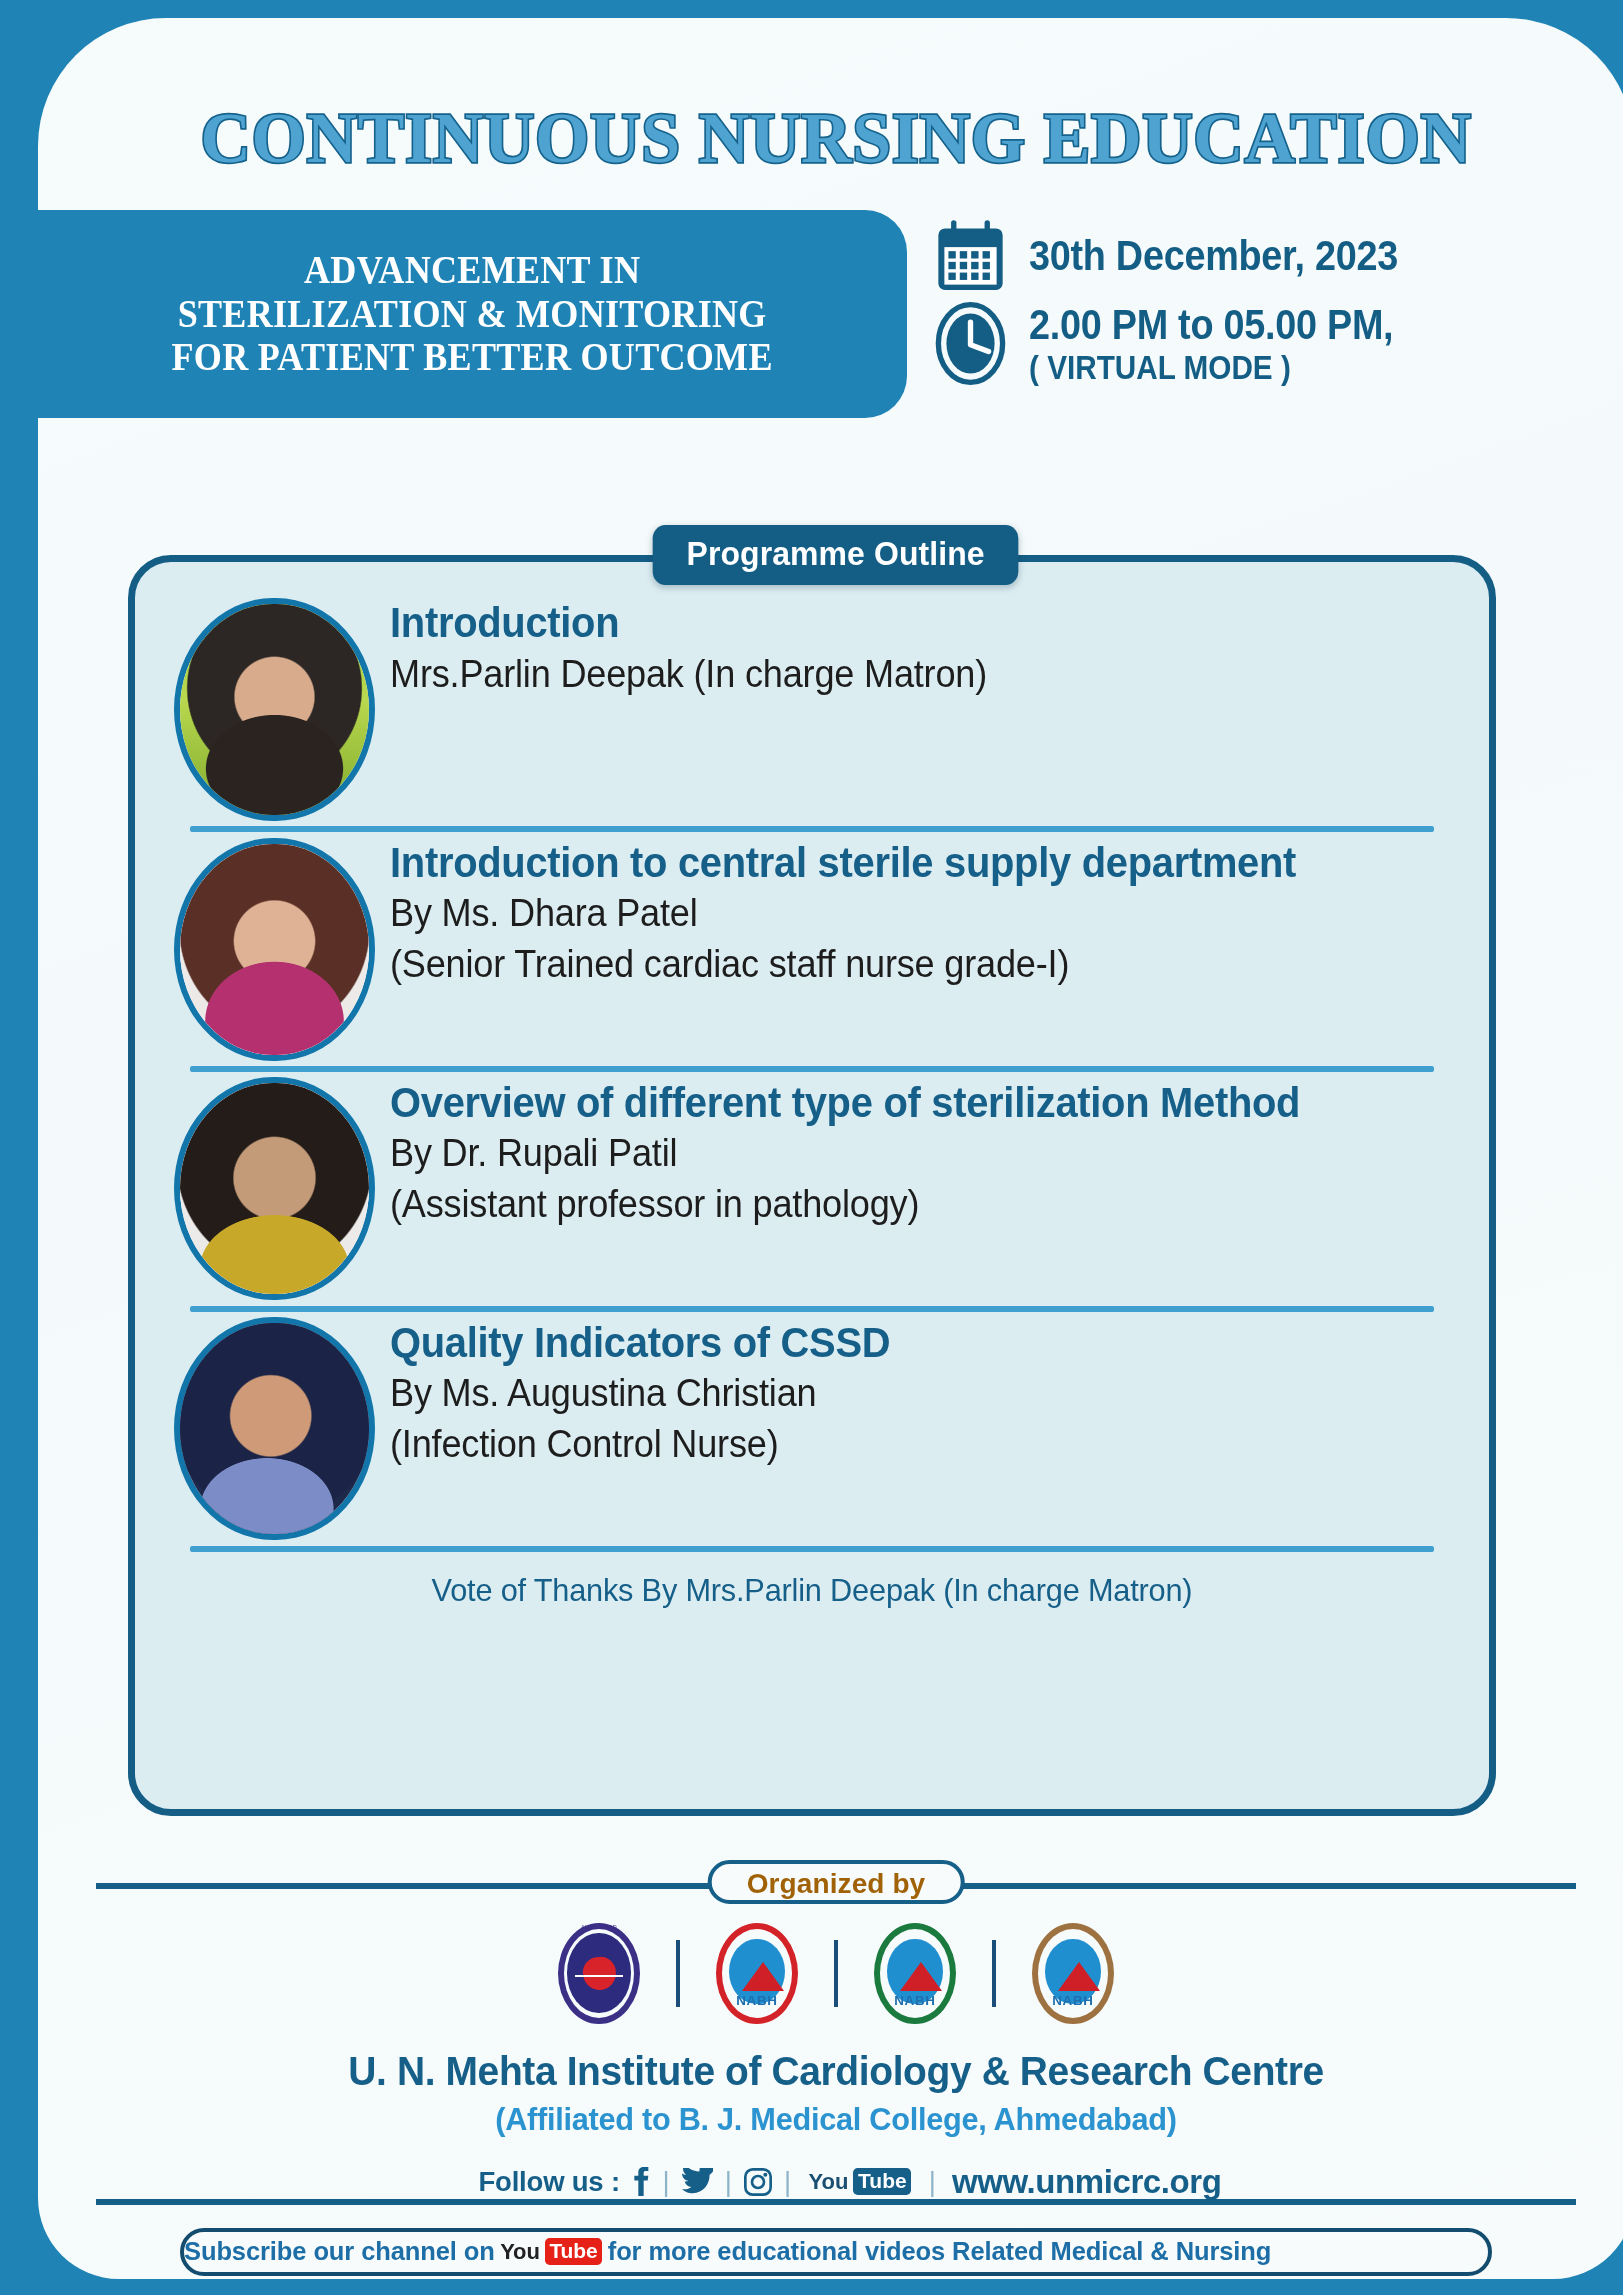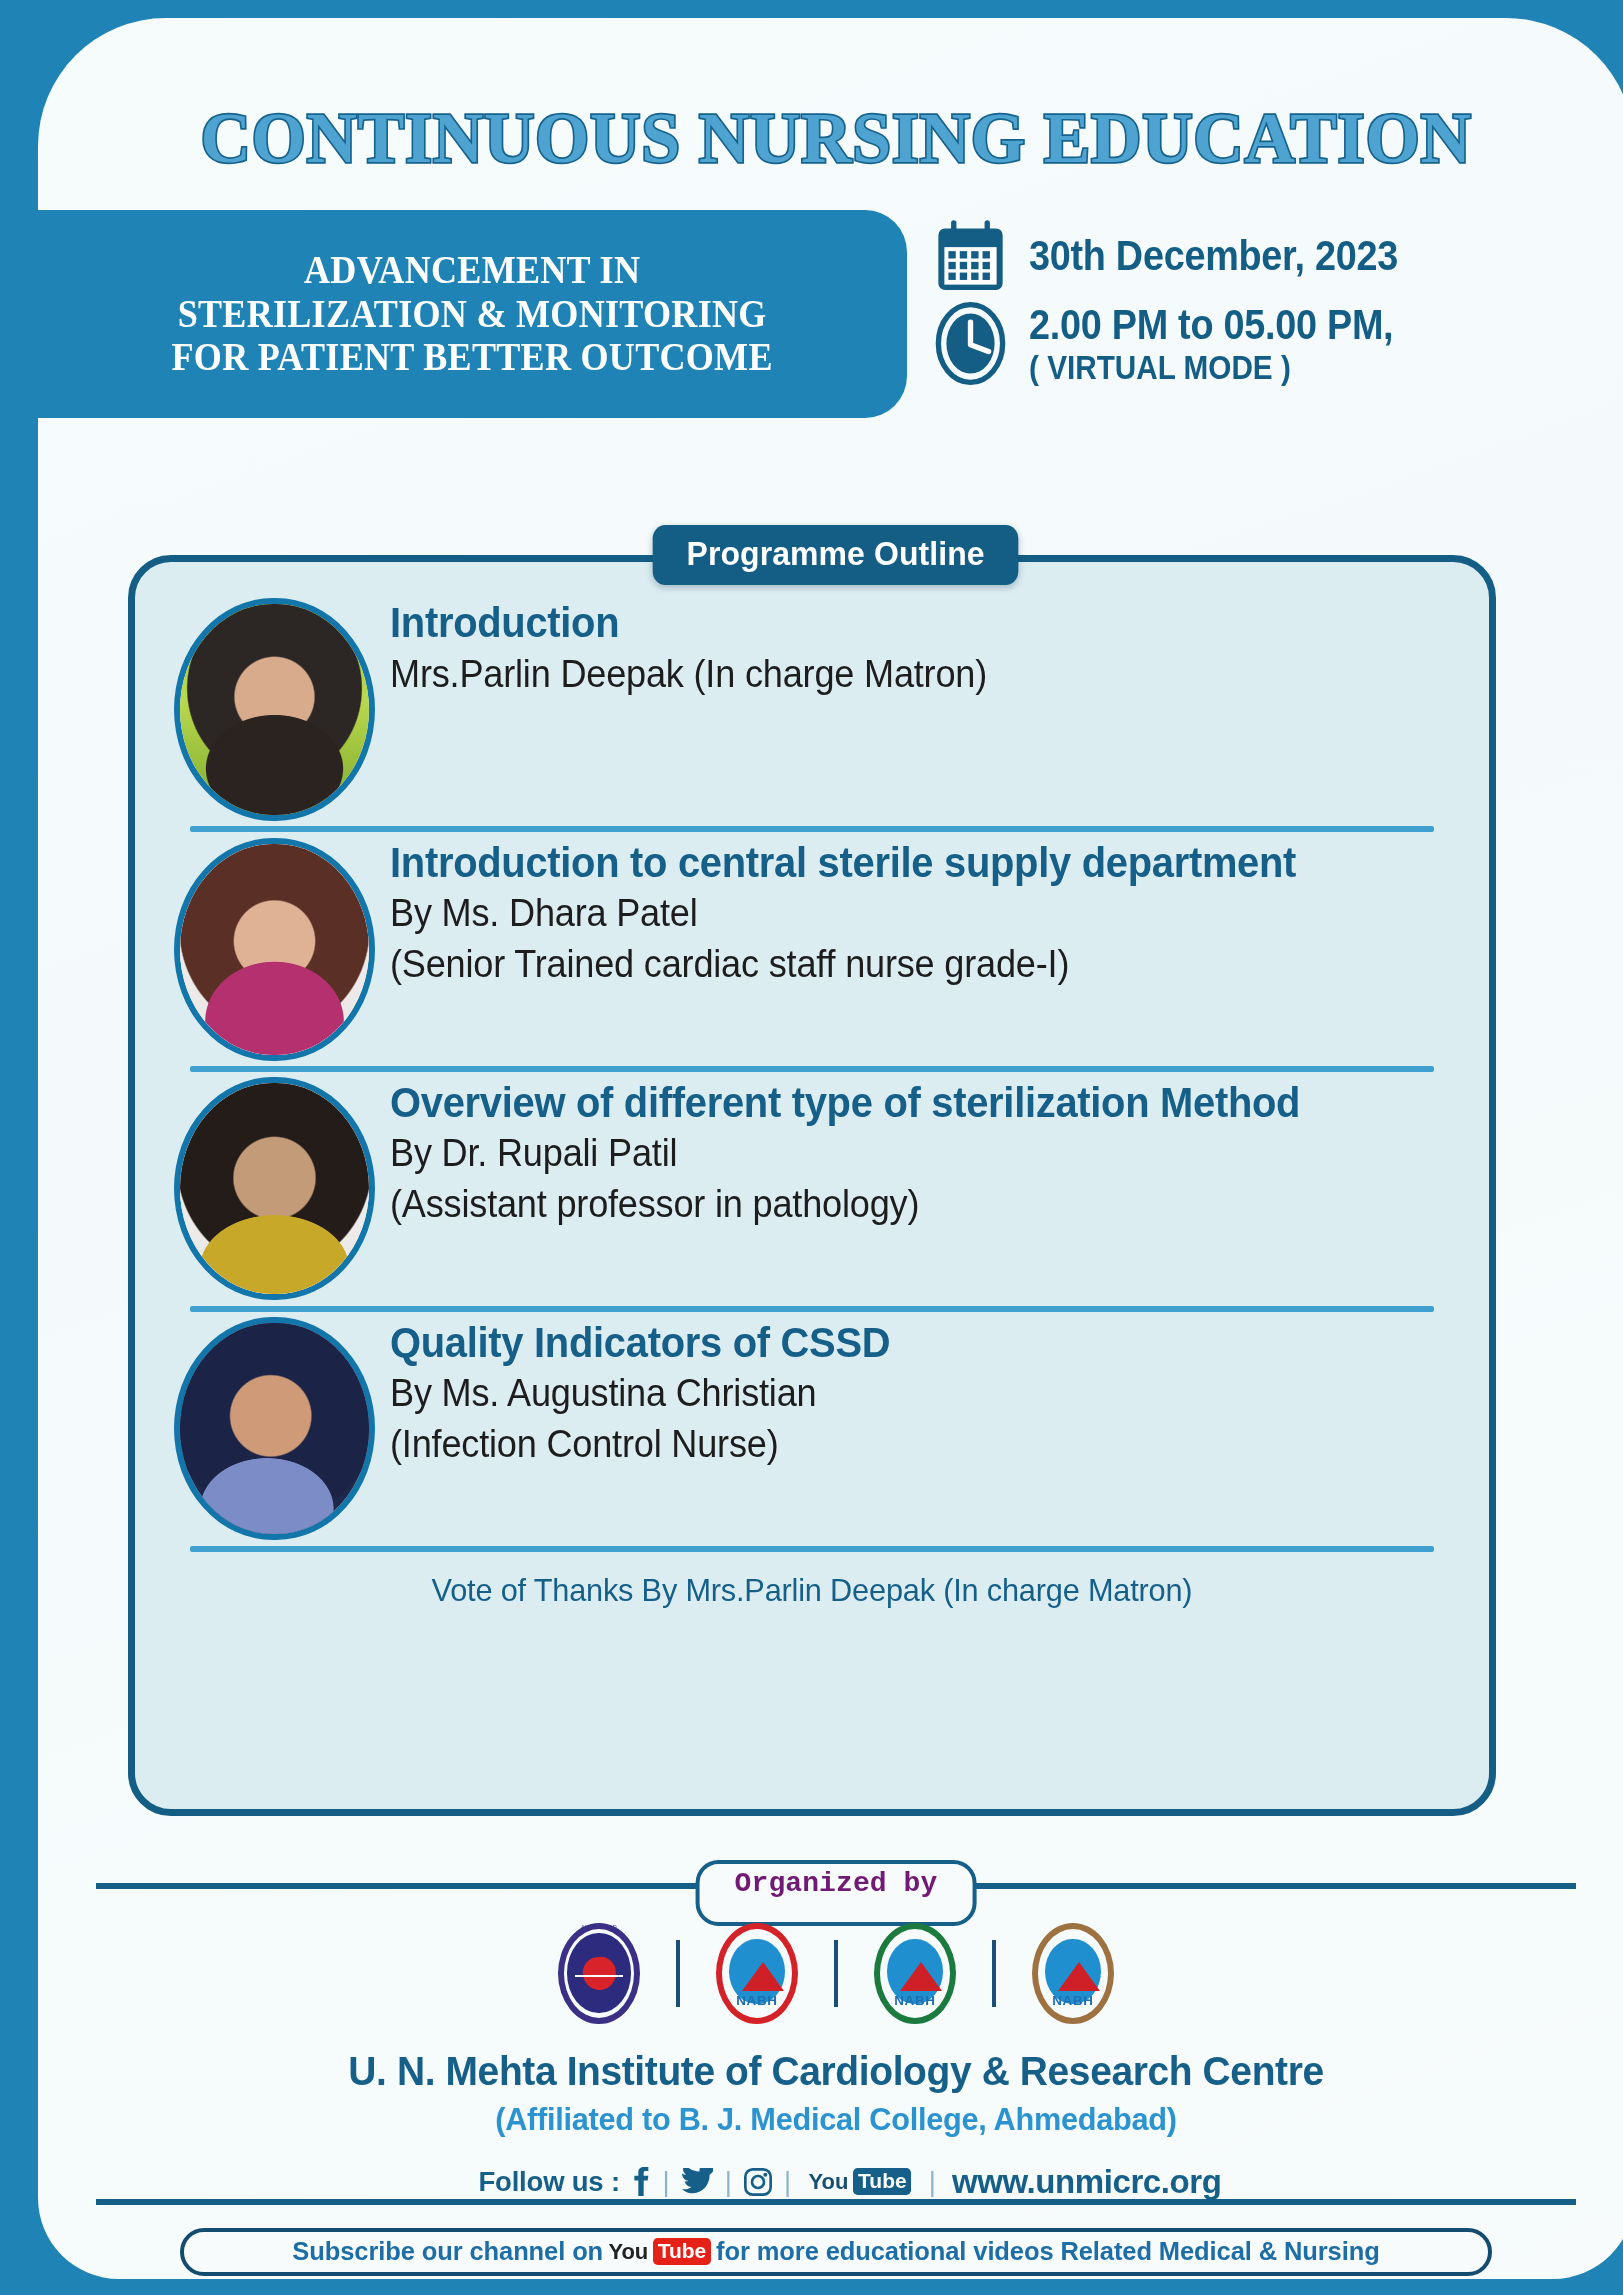--- a/index.html
+++ b/index.html
@@ -191,25 +191,24 @@
   .orgline {
     position: absolute; left: 0; right: 0; top: 23px;
     height: 6.7px; background: #155f89;
   }
   .orgbadge {
     position: absolute; left: 50%; top: 0;
     transform: translateX(-50%);
     background: #f7fbfc;
     border: 4.7px solid #155f89;
     border-radius: 23px;
-    padding: 4px 35px 23px;
-    color: #701a75; font-weight: bold; font-size: 28px;
+    padding: 4px 35px 0;
+    color: #a16207; font-weight: bold; font-size: 28px;
     letter-spacing: 0.1px;
     white-space: nowrap;
-    font-family: Liberation Mono, monospace;
   }
 
   
   .logos {
     position: absolute;
     left: 0; right: 0; top: 1905px;
     display: flex; align-items: center; justify-content: center; gap: 8px;
   }
   .logo { width: 82px; height: 101px; position: relative; }
   .vbar { width: 4px; height: 67px; background: #1b4f7a; margin: 0 28px; }
@@ -287,21 +286,21 @@
     position: absolute; left: 58px; right: 58px; top: 2181px;
     height: 6px; background: #155f89;
   }
 
   .subbar {
     position: absolute; left: 142px; right: 142px; top: 2210px;
     height: 48px;
     border: 4.7px solid #134c6e;
     border-radius: 27px;
     background: #f7fbfc;
-    display: flex; align-items: center; justify-content: center;
+    display: flex; align-items: center; justify-content: flex-start;
     color: #1d6ea6; font-weight: bold; font-size: 25.5px;
     letter-spacing: -0.1px;
     white-space: nowrap;
   }
   .ytbadge {
     display: inline-flex; align-items: center;
     margin: 0 5.4px;
   }
   .ytbadge .yo { color: #222; font-size: 22px; font-weight: bold; }
   .ytbadge .yt {

